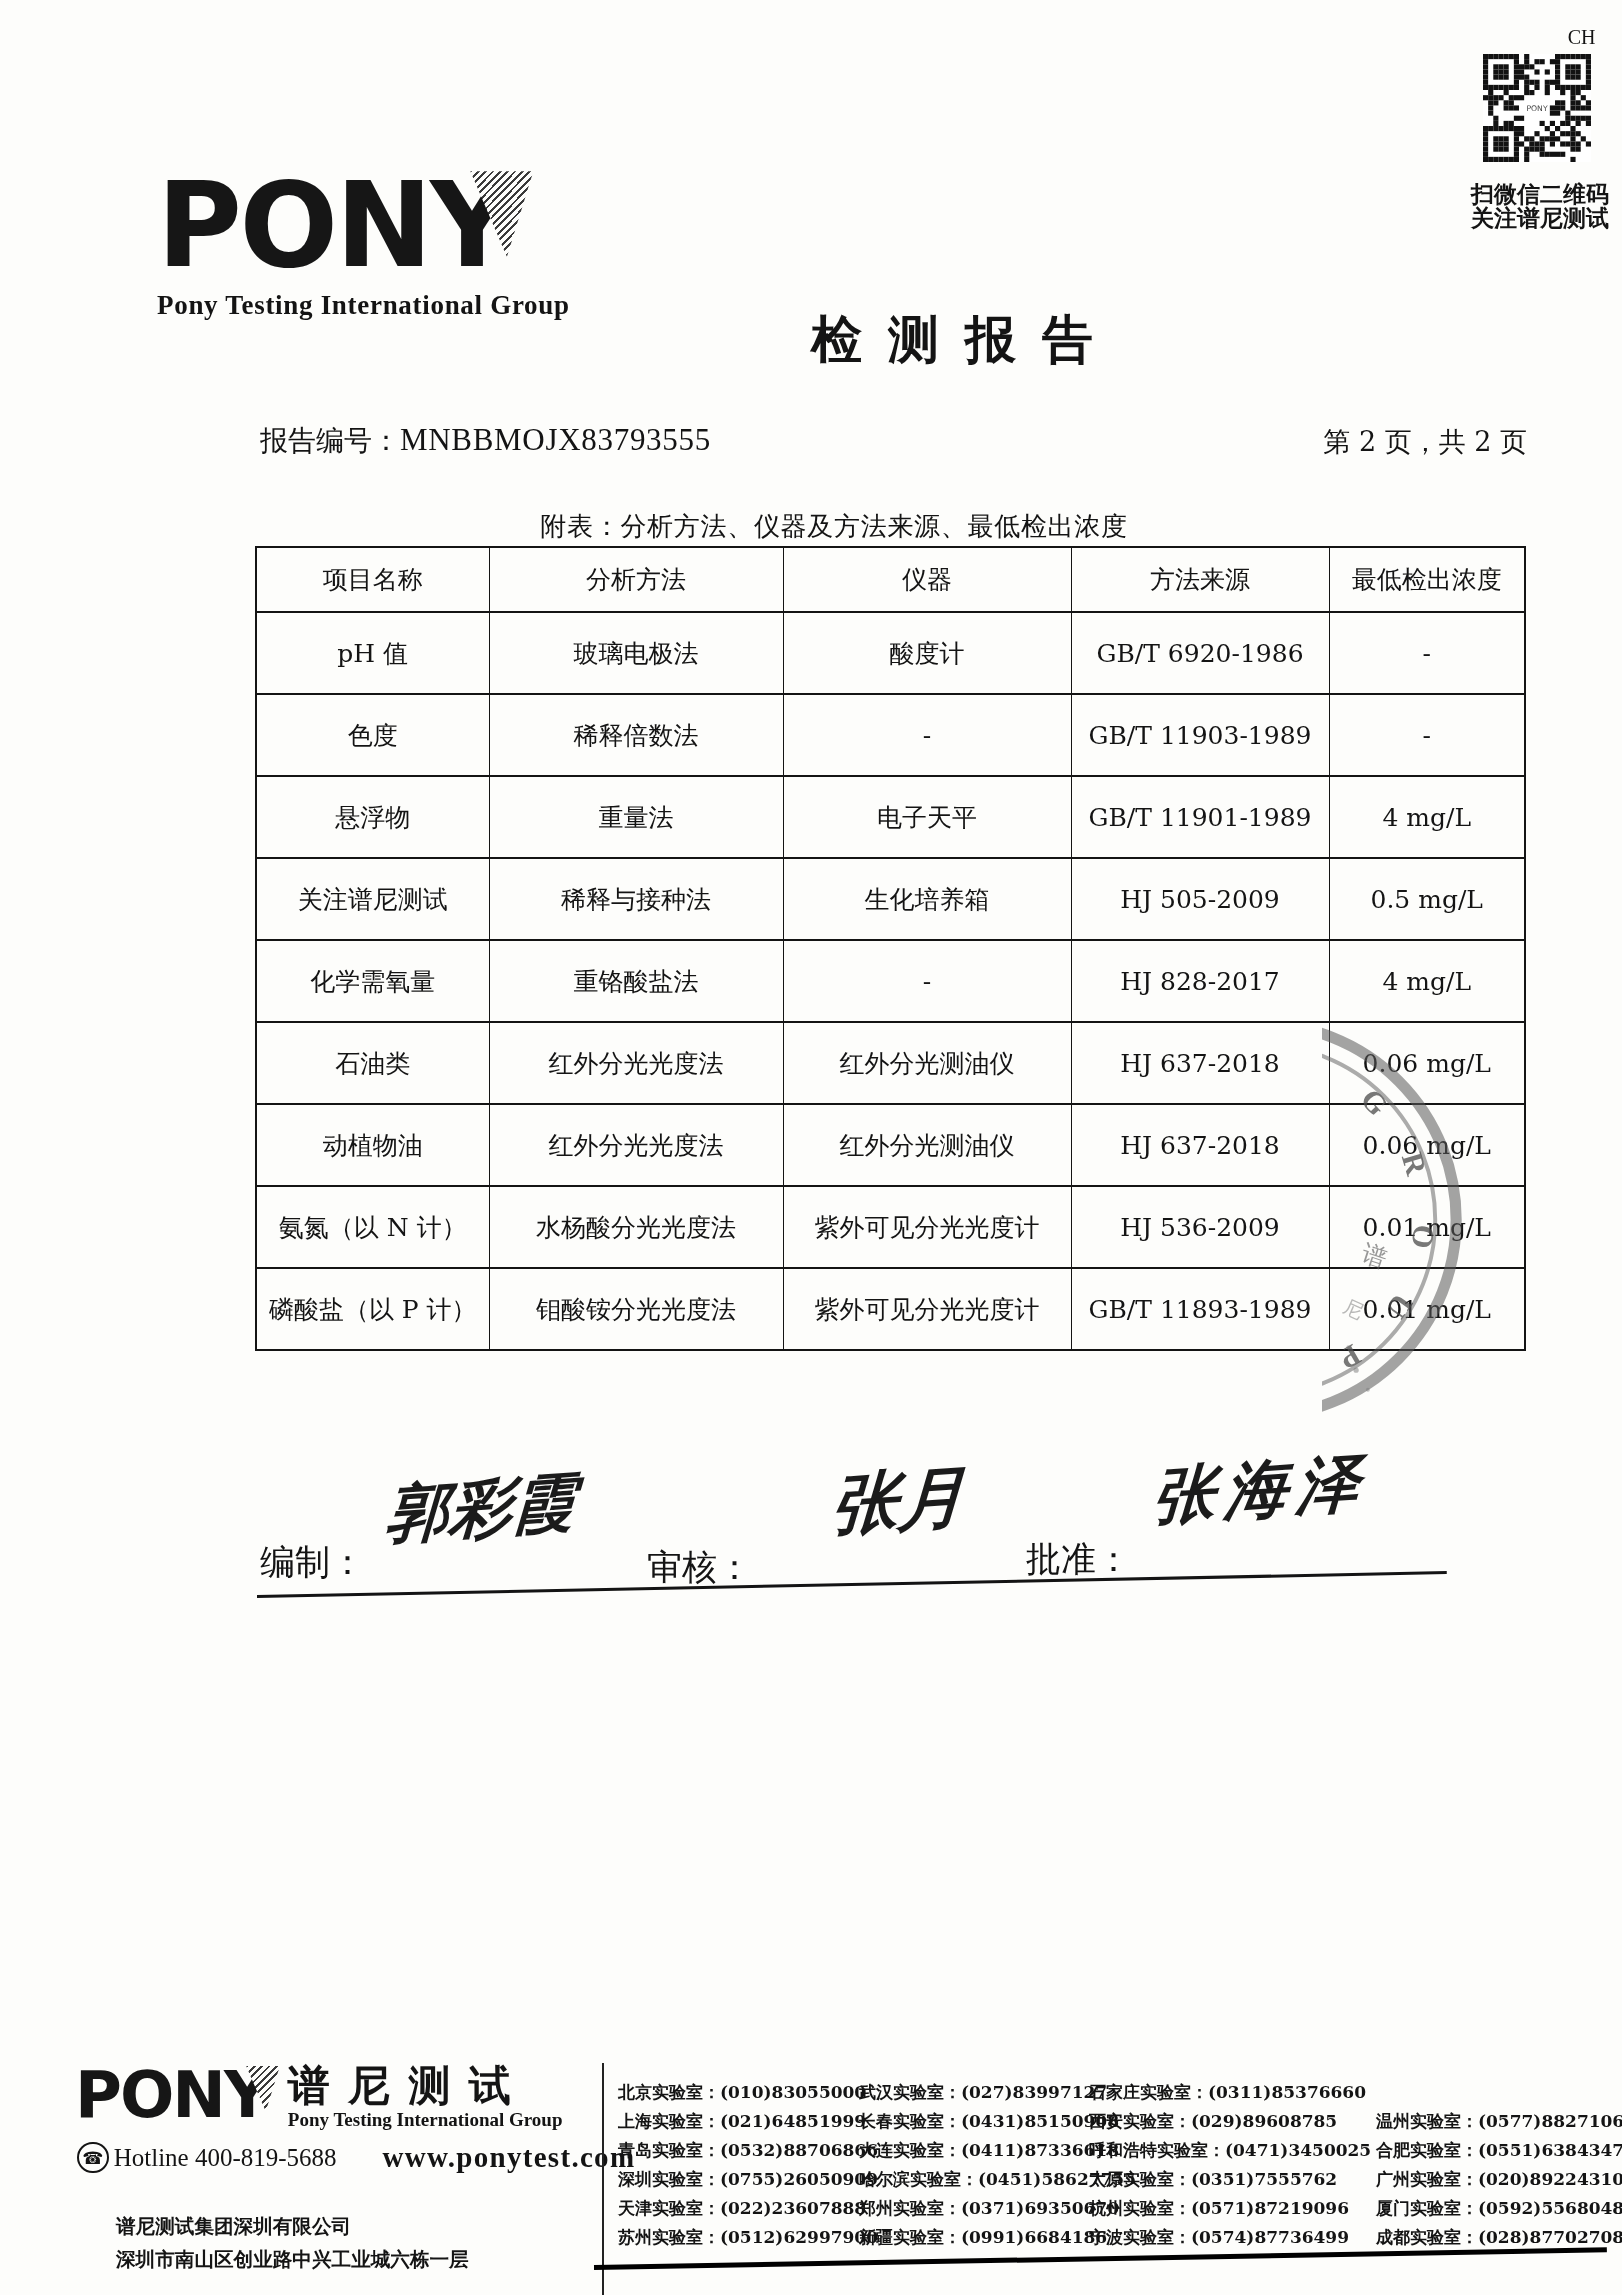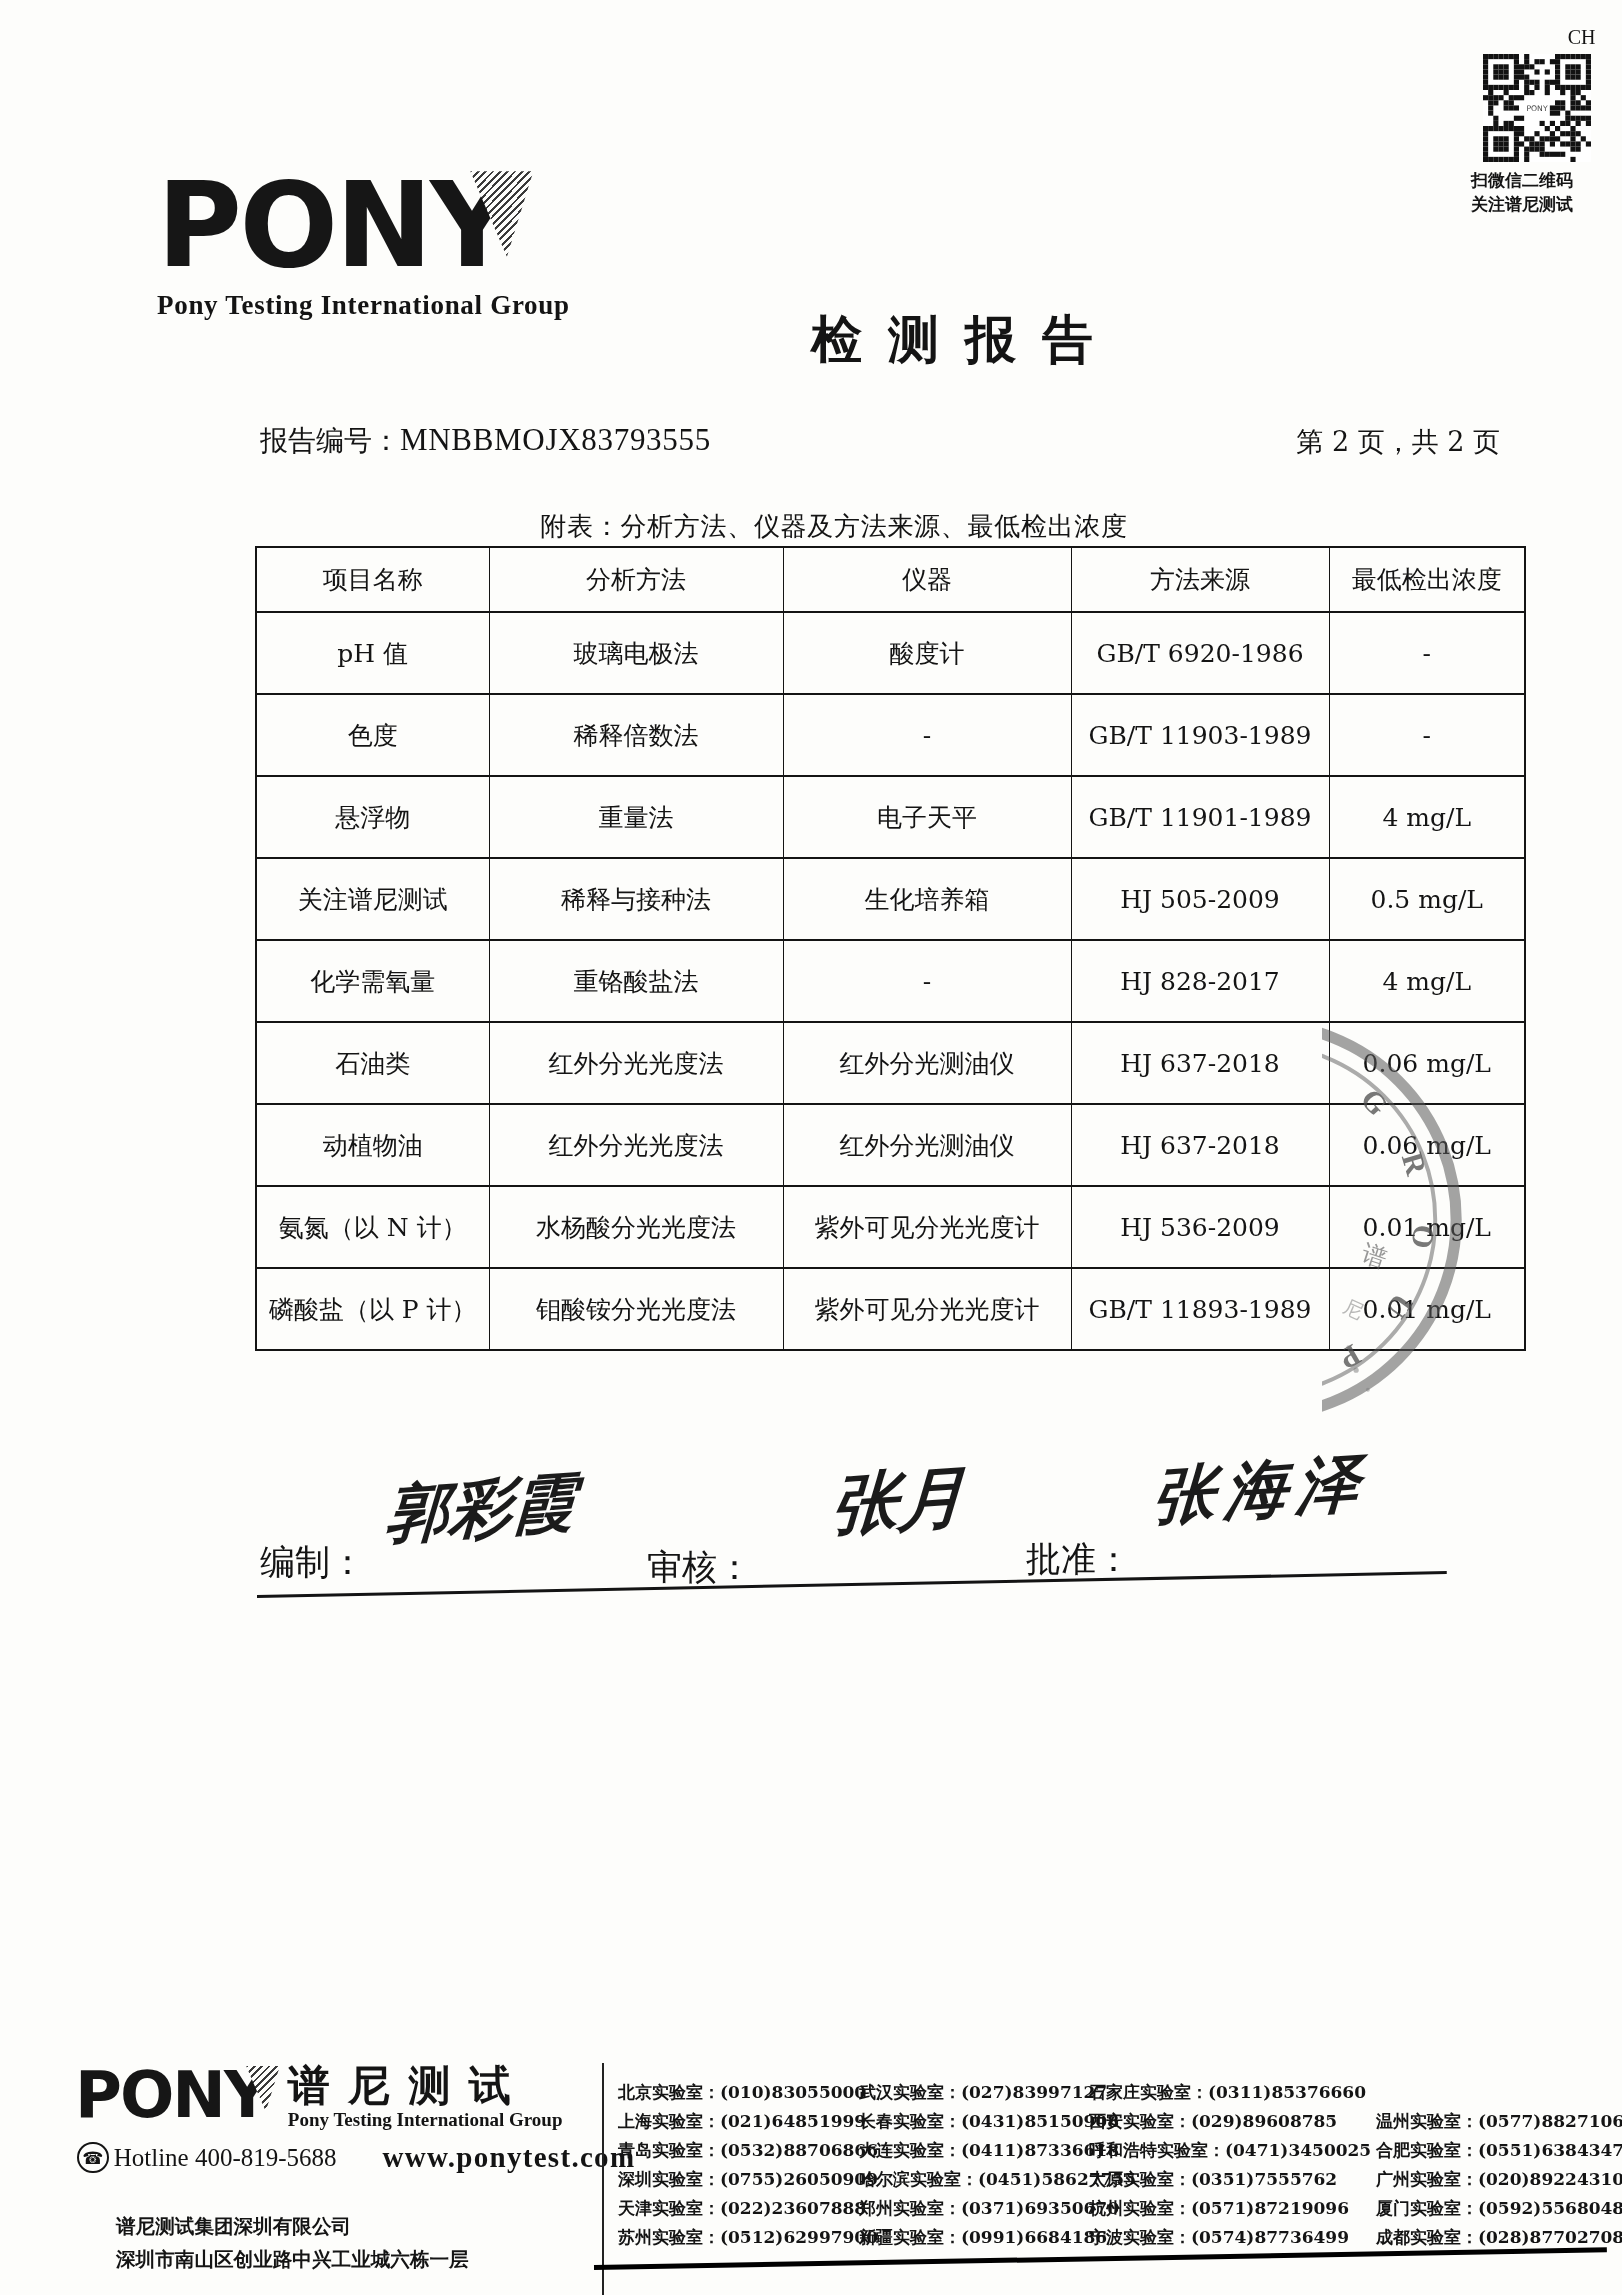--- a/index.html
+++ b/index.html
@@ -34,27 +34,27 @@
   }
 
   
   .report-title {
     position:absolute; left:674px; top:306px; width:445px; text-align:right;
     font-size:51px; font-weight:700; letter-spacing:26px;
     font-family:Liberation Serif, serif;
   }
   .report-no { position:absolute; left:260px; top:422px; font-size:28px; }
   .report-no .num { font-family:"Liberation Serif","DejaVu Serif",serif; font-size:31px; letter-spacing:0.7px; }
-  .page-indicator { position:absolute; left:1237px; top:424px; width:263px; text-align:right; font-size:27px; }
+  .page-indicator { position:absolute; left:1264px; top:424px; width:263px; text-align:right; font-size:27px; }
 
   
   .qr-block { position:absolute; left:1471px; top:26px; width:131px; }
   .qr-lang { text-align:right; padding-right:6.5px; font-size:20px; }
   .qr-code { margin:5.2px 0 0 11.8px; width:108px; height:108px; }
-  .qr-caption { margin-top:6px; font-size:17px; font-weight:700; line-height:24px; white-space:nowrap; }
+  .qr-caption { margin-top:20px; font-size:23px; font-weight:700; line-height:24px; white-space:nowrap;text-align:right; }
 
   
   .table-caption {
     position:absolute; left:255px; top:509px; width:1158px; text-align:center;
     font-size:26px; letter-spacing:0.7px;
   }
   table.methods {
     position:absolute; left:255px; top:546px; width:1269px;
     border-collapse:collapse; table-layout:fixed;
     border:2.6px solid #141414;

